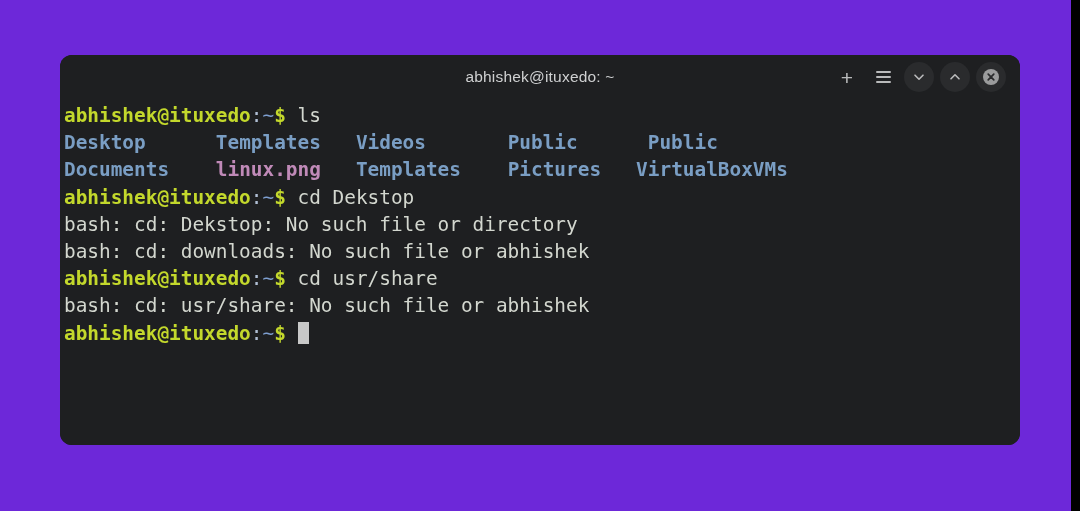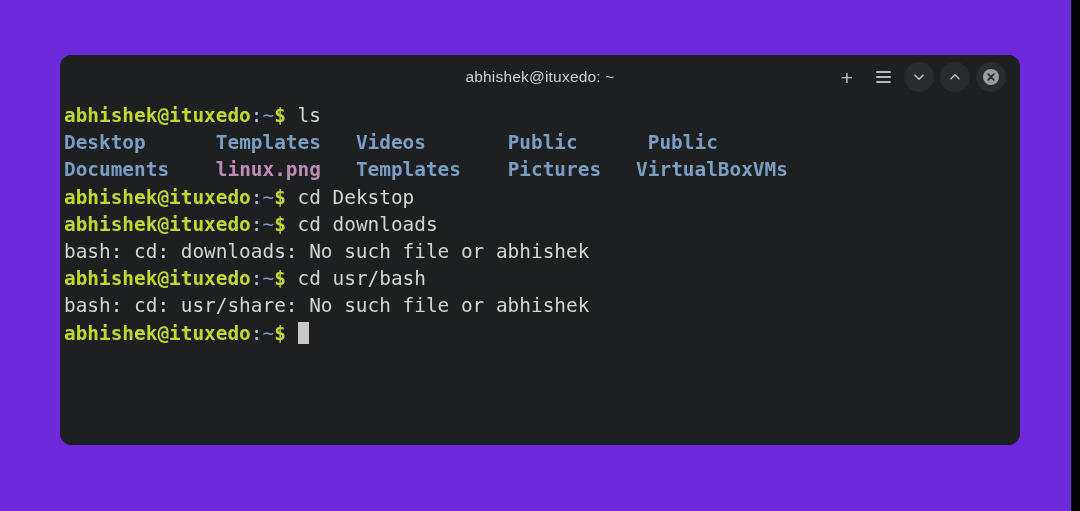--- a/index.html
+++ b/index.html
@@ -192,26 +192,26 @@
     <div class="term-body">
 
       <div class="term-line"><span class="c-user">abhishek@ituxedo</span><span class="c-punct">:</span><span class="c-tilde">~</span><span class="c-dollar">$</span><span class="c-cmd"> </span><span class="c-cmd">ls</span></div>
 
       <div class="term-line"><span class="c-dir">Desktop</span><span>      </span><span class="c-dir">Templates</span><span>   </span><span class="c-dir">Videos</span><span>       </span><span class="c-dir">Public</span><span>      </span><span class="c-dir">Public</span></div>
 
       <div class="term-line"><span class="c-dir">Documents</span><span>    </span><span class="c-img">linux.png</span><span>   </span><span class="c-dir">Templates</span><span>    </span><span class="c-dir">Pictures</span><span>   </span><span class="c-dir">VirtualBoxVMs</span></div>
 
       <div class="term-line"><span class="c-user">abhishek@ituxedo</span><span class="c-punct">:</span><span class="c-tilde">~</span><span class="c-dollar">$</span><span class="c-cmd"> </span><span class="c-cmd">cd Dekstop</span></div>
 
-
-      <div class="term-line"><span class="c-user">abhishek@ituxedo</span><span class="c-punct">:</span><span class="c-tilde">~</span><span class="c-dollar">$</span><span class="c-cmd"> </span><span class="c-cmd">cd downloads</span></div>
+      <div class="term-line c-err">bash: cd: Dekstop: No such file or directory</div>
+
 
       <div class="term-line c-err">bash: cd: downloads: No such file or abhishek</div>
 
-      <div class="term-line"><span class="c-user">abhishek@ituxedo</span><span class="c-punct">:</span><span class="c-tilde">~</span><span class="c-dollar">$</span><span class="c-cmd"> </span><span class="c-cmd">cd usr/bash</span></div>
+      <div class="term-line"><span class="c-user">abhishek@ituxedo</span><span class="c-punct">:</span><span class="c-tilde">~</span><span class="c-dollar">$</span><span class="c-cmd"> </span><span class="c-cmd">cd usr/share</span></div>
 
       <div class="term-line c-err">bash: cd: usr/share: No such file or abhishek</div>
 
       <div class="term-line"><span class="c-user">abhishek@ituxedo</span><span class="c-punct">:</span><span class="c-tilde">~</span><span class="c-dollar">$</span><span> </span><span class="cursor"></span></div>
 
     </div>
   </div>
 </div>
 
 </body></html>

